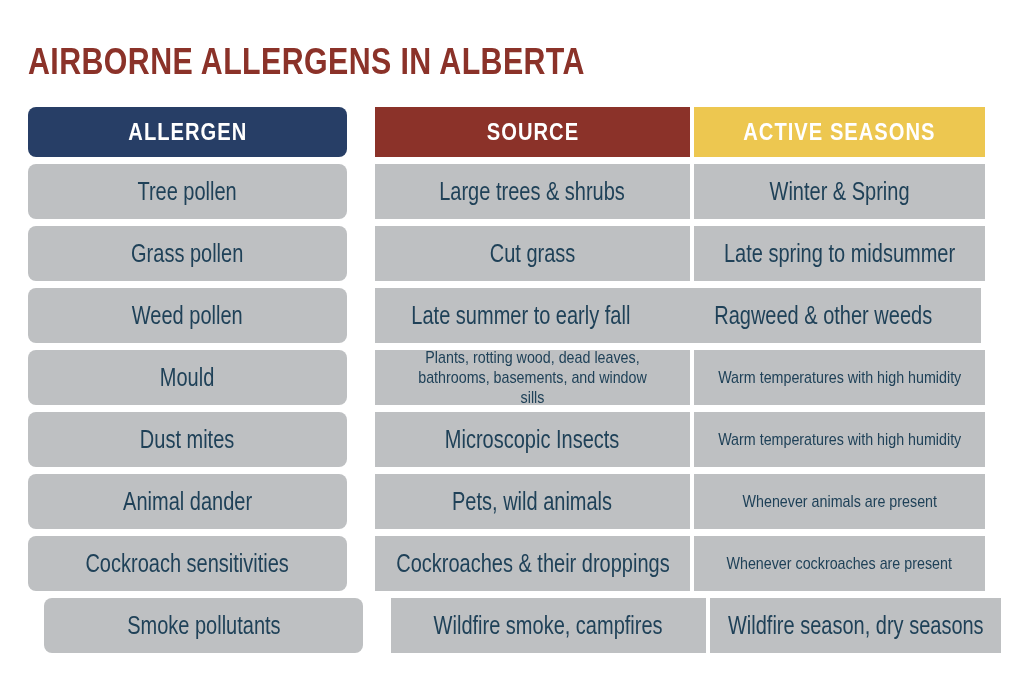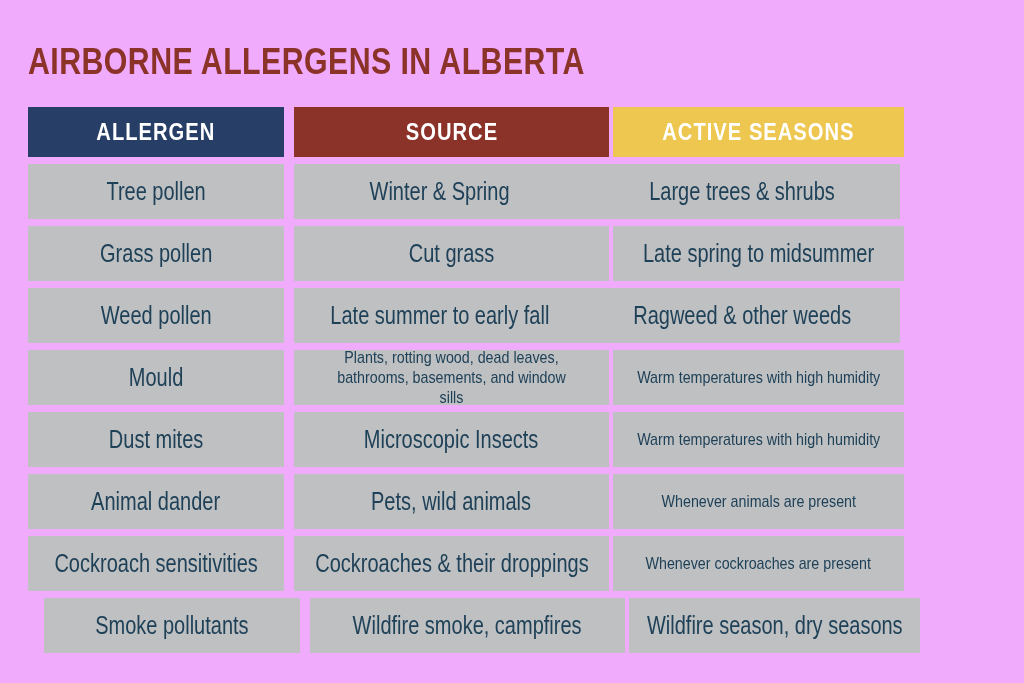--- a/index.html
+++ b/index.html
@@ -10,21 +10,21 @@
   body {
     width: 1024px;
     height: 683px;
     overflow: hidden;
     font-family: "Liberation Sans", sans-serif;
   }
   .infographic {
     position: relative;
     width: 1024px;
     height: 683px;
-    background: #f0abfc;
+    background: #ffffff;
     box-sizing: border-box;
   }
   .title {
     position: absolute;
     left: 28px;
     top: 42px;
     font-family: "Liberation Sans Narrow", "Liberation Sans", sans-serif;
     font-size: 37px;
     line-height: 40px;
     font-weight: bold;
@@ -50,21 +50,21 @@
 
   .cell {
     box-sizing: border-box;
     display: flex;
     align-items: center;
     justify-content: center;
     text-align: center;
     padding: 2px 8px;
     overflow: hidden;
   }
-  .col-1 { width: 256px; margin-right: 10px; }
+  .col-1 { width: 319px; margin-right: 28px; border-radius: 8px; }
   .col-2 { width: 315px; margin-right: 4px; }
   .col-3 { width: 291px; }
 
   
   .header-row .cell {
     height: 50px;
     color: #FFFFFF;
     font-family: "Liberation Sans Narrow", "Liberation Sans", sans-serif;
     font-size: 24px;
     font-weight: bold;
@@ -125,25 +125,25 @@
       </div>
       <div class="cell col-3">
         <span class="ht">ACTIVE SEASONS</span>
       </div>
     </div>
 
     <div class="row body-row">
       <div class="cell col-1">
           <span class="cell-text">Tree pollen</span>
         </div>
+      <div class="cell col-2">
+          <span class="cell-text">Large trees &amp; shrubs</span>
+        </div>
       <div class="cell col-3">
           <span class="cell-text">Winter &amp; Spring</span>
-        </div>
-      <div class="cell col-2">
-          <span class="cell-text">Large trees &amp; shrubs</span>
         </div>
     </div>
 
     <div class="row body-row">
       <div class="cell col-1">
           <span class="cell-text">Grass pollen</span>
         </div>
       <div class="cell col-2">
           <span class="cell-text">Cut grass</span>
         </div>

